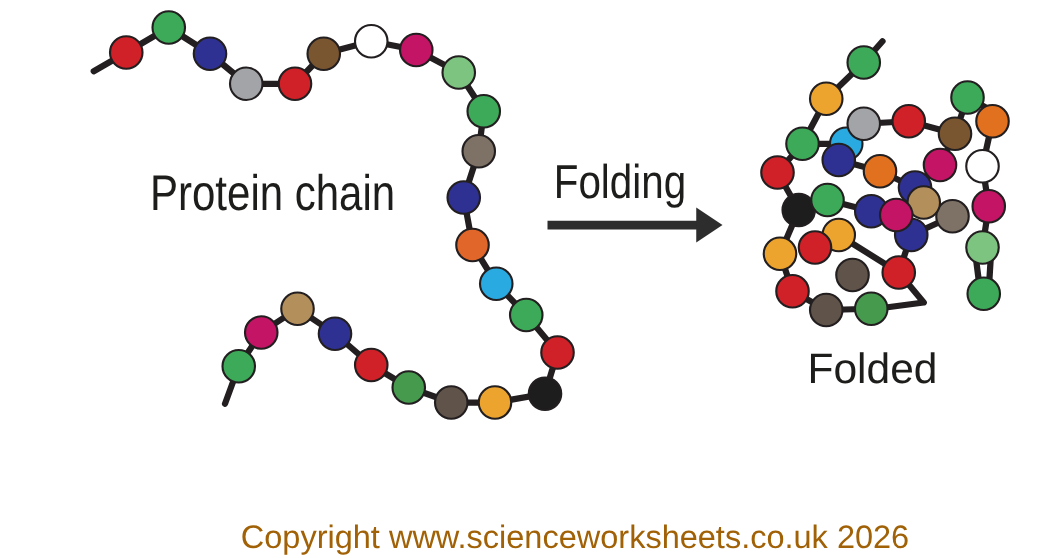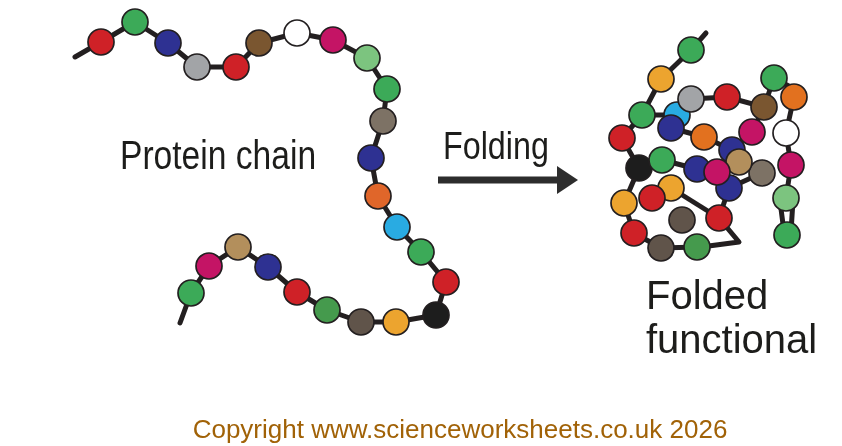--- a/index.html
+++ b/index.html
@@ -8,21 +8,21 @@
     width:842px;height:446px;
     background:#ffffff;
     overflow:hidden;
     font-family:"Liberation Sans",sans-serif;
     margin-left:39px;
   }
   .canvas svg{position:absolute;left:0;top:0;}
   .label{position:absolute;color:#1d1d1b;white-space:nowrap;}
   .protein-chain-label{left:81px;top:133px;font-size:40px;transform:scaleX(.84);transform-origin:0 0;}
   .folding-label{left:404px;top:125px;font-size:38px;transform:scaleX(.85);transform-origin:0 0;}
-  .folded-label{left:607px;top:274px;font-size:40px;line-height:43.5px;}
+  .folded-label{left:607px;top:274px;font-size:34px;line-height:43.5px;text-align:right;}
   .copyright{left:0;top:414px;width:842px;text-align:center;font-size:26px;color:#a16207;white-space:nowrap;}
 </style>
 </head>
 <body>
 
 <div class="canvas">
 
   <svg width="842" height="446" viewBox="0 0 842 446">
     <g>
       <line x1="399" y1="180" x2="523" y2="180" stroke="#2d2d2d" stroke-width="7"></line>
@@ -124,18 +124,17 @@
         <circle cx="748" cy="235" r="13" fill="#3caa58" stroke="#231f20" stroke-width="1.7"></circle>
       </g>
   </svg>
 
   <div class="label protein-chain-label">Protein chain</div>
 
   <div class="label folding-label">Folding</div>
 
   <div class="label folded-label">
     <div>Folded</div>
-    <div>functional</div>
   </div>
 
   <div class="label copyright">Copyright www.scienceworksheets.co.uk 2026</div>
 
 </div>
 
 </body></html>

